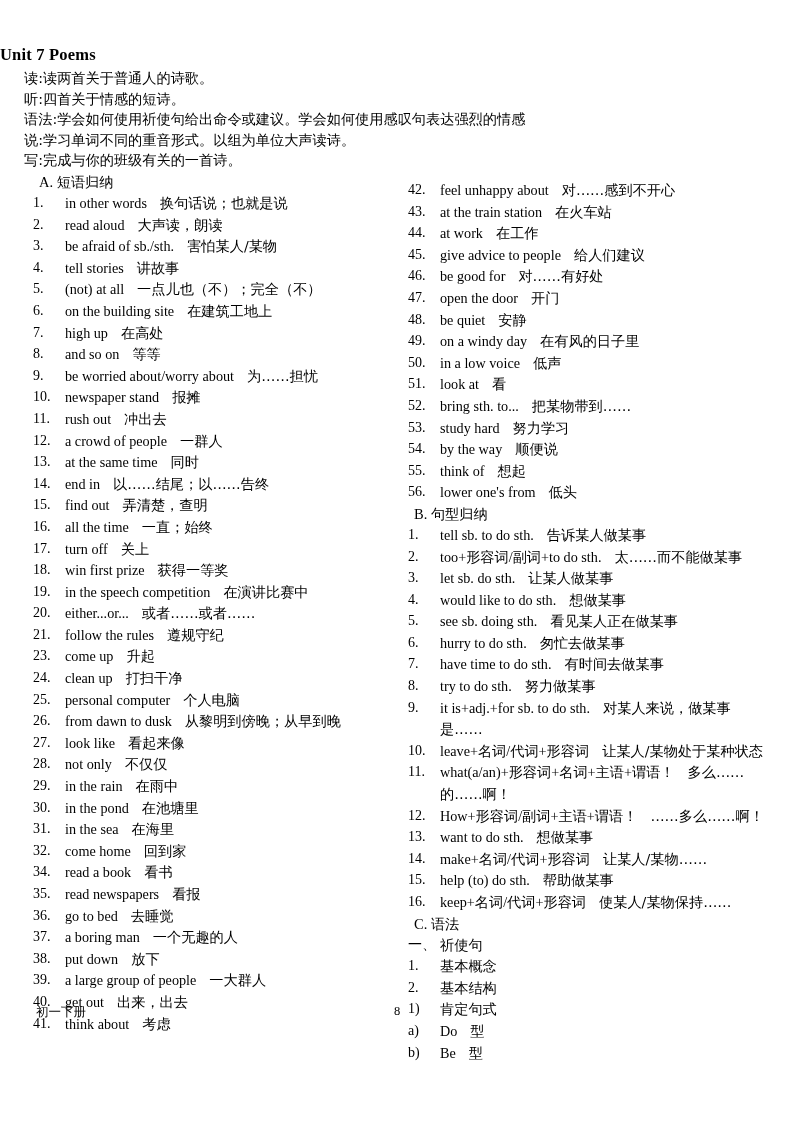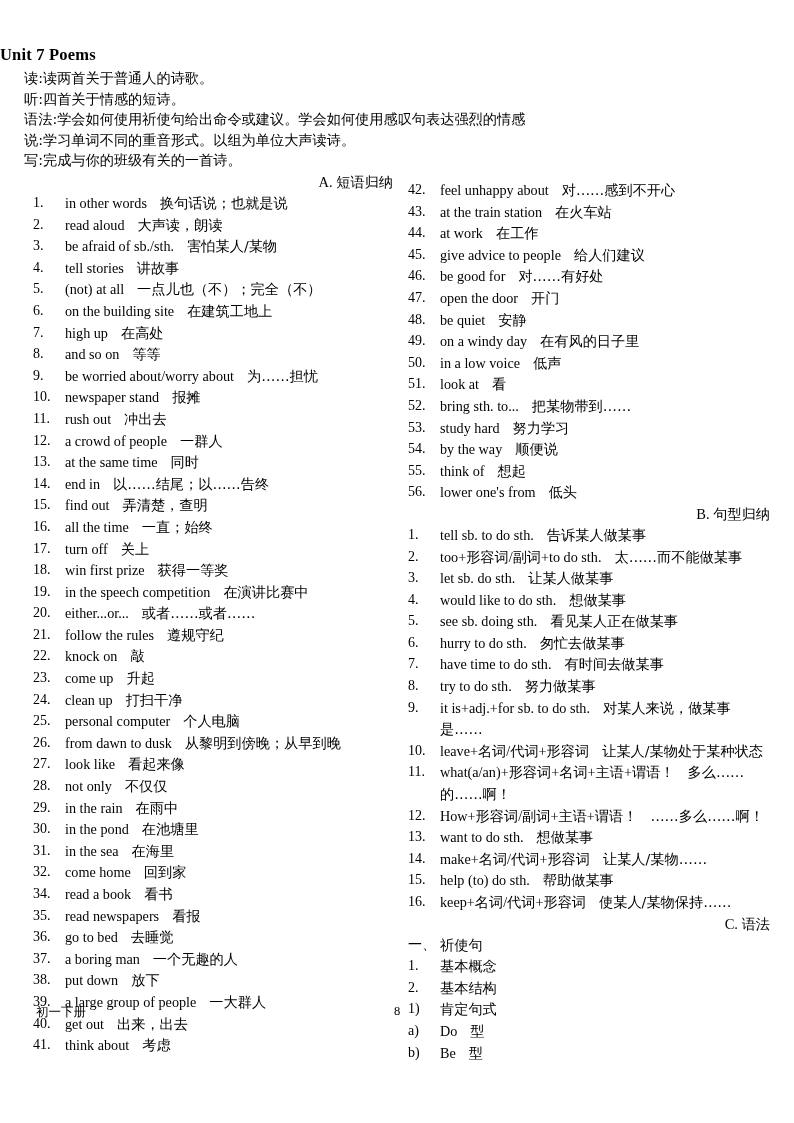--- a/index.html
+++ b/index.html
@@ -51,21 +51,21 @@
   .col {
     position: absolute;
     top: 0;
   }
   .col-left  { left: 33px;  width: 360px; }
   .col-right { left: 408px; width: 362px; margin-top: 8px; }
 
   .sec-head {
     font-size: 14.5px;
     line-height: 21px;
-    text-align: right;
+    text-align: left;
     padding-left: 6px;
   }
   .sec-head .cn {
     font-family: "DejaVu Sans", "Liberation Sans", sans-serif;
     font-size: 14.2px;
   }
 
   .item {
     position: relative;
     font-size: 14px;
@@ -150,21 +150,20 @@
           <div class="item"><span class="num">12.</span><span class="en">a crowd of people</span><span class="gap">&nbsp;</span><span class="cn">一群人</span></div>
           <div class="item"><span class="num">13.</span><span class="en">at the same time</span><span class="gap">&nbsp;</span><span class="cn">同时</span></div>
           <div class="item"><span class="num">14.</span><span class="en">end in</span><span class="gap">&nbsp;</span><span class="cn">以……结尾；以……告终</span></div>
           <div class="item"><span class="num">15.</span><span class="en">find out</span><span class="gap">&nbsp;</span><span class="cn">弄清楚，查明</span></div>
           <div class="item"><span class="num">16.</span><span class="en">all the time</span><span class="gap">&nbsp;</span><span class="cn">一直；始终</span></div>
           <div class="item"><span class="num">17.</span><span class="en">turn off</span><span class="gap">&nbsp;</span><span class="cn">关上</span></div>
           <div class="item"><span class="num">18.</span><span class="en">win first prize</span><span class="gap">&nbsp;</span><span class="cn">获得一等奖</span></div>
           <div class="item"><span class="num">19.</span><span class="en">in the speech competition</span><span class="gap">&nbsp;</span><span class="cn">在演讲比赛中</span></div>
           <div class="item"><span class="num">20.</span><span class="en">either...or...</span><span class="gap">&nbsp;</span><span class="cn">或者……或者……</span></div>
           <div class="item"><span class="num">21.</span><span class="en">follow the rules</span><span class="gap">&nbsp;</span><span class="cn">遵规守纪</span></div>
-          <div class="item"><span class="num">22.</span><span class="en">knock on</span><span class="gap">&nbsp;</span><span class="cn">敲</span></div>
           <div class="item"><span class="num">23.</span><span class="en">come up</span><span class="gap">&nbsp;</span><span class="cn">升起</span></div>
           <div class="item"><span class="num">24.</span><span class="en">clean up</span><span class="gap">&nbsp;</span><span class="cn">打扫干净</span></div>
           <div class="item"><span class="num">25.</span><span class="en">personal computer</span><span class="gap">&nbsp;</span><span class="cn">个人电脑</span></div>
           <div class="item"><span class="num">26.</span><span class="en">from dawn to dusk</span><span class="gap">&nbsp;</span><span class="cn">从黎明到傍晚；从早到晚</span></div>
           <div class="item"><span class="num">27.</span><span class="en">look like</span><span class="gap">&nbsp;</span><span class="cn">看起来像</span></div>
           <div class="item"><span class="num">28.</span><span class="en">not only</span><span class="gap">&nbsp;</span><span class="cn">不仅仅</span></div>
           <div class="item"><span class="num">29.</span><span class="en">in the rain</span><span class="gap">&nbsp;</span><span class="cn">在雨中</span></div>
           <div class="item"><span class="num">30.</span><span class="en">in the pond</span><span class="gap">&nbsp;</span><span class="cn">在池塘里</span></div>
           <div class="item"><span class="num">31.</span><span class="en">in the sea</span><span class="gap">&nbsp;</span><span class="cn">在海里</span></div>
           <div class="item"><span class="num">32.</span><span class="en">come home</span><span class="gap">&nbsp;</span><span class="cn">回到家</span></div>

